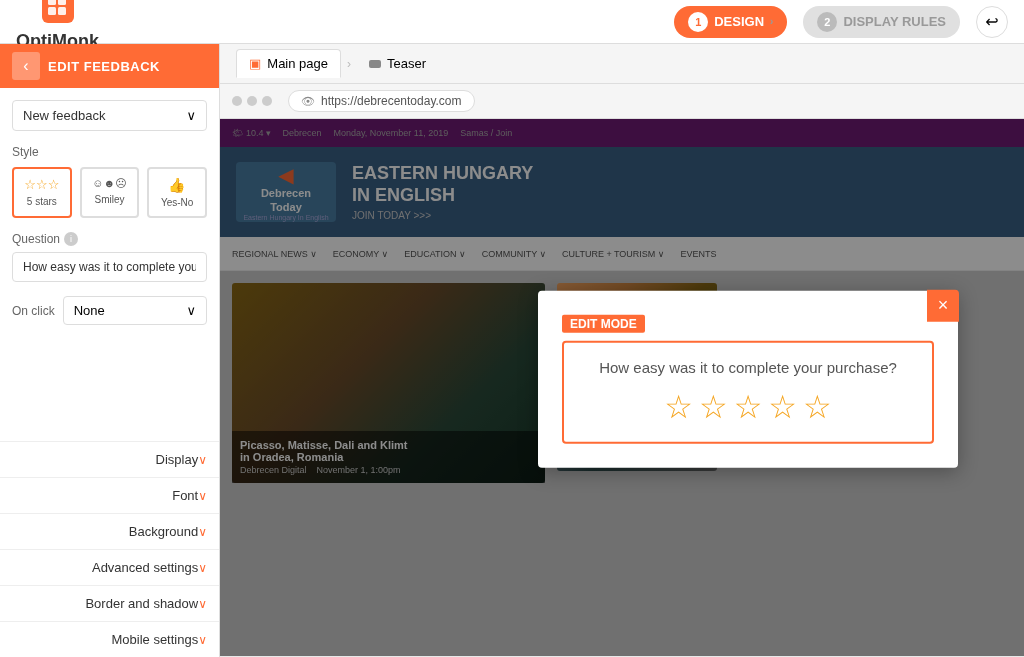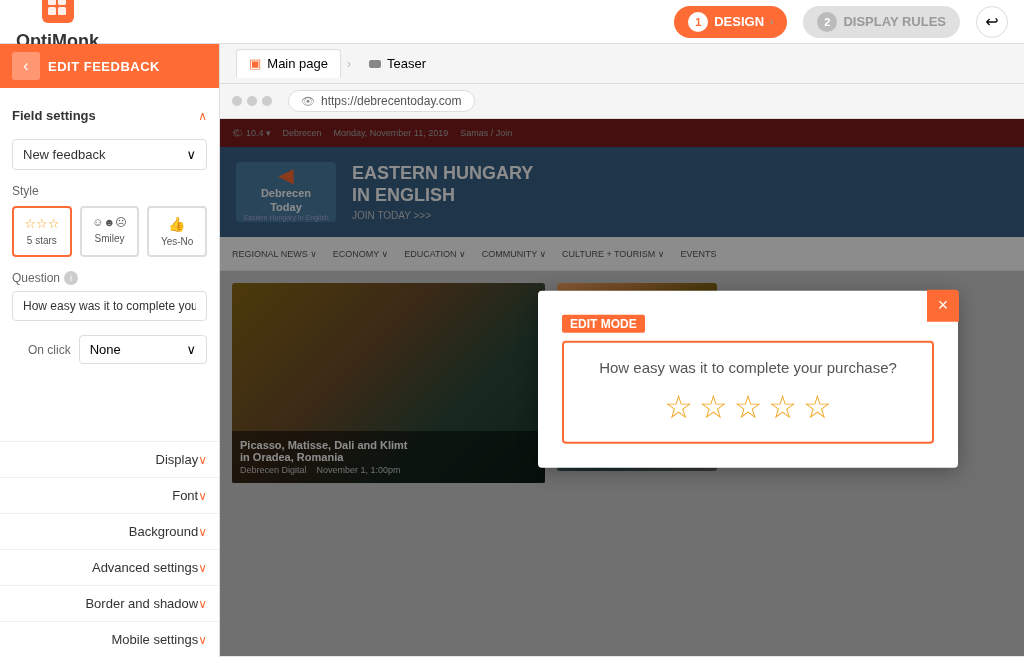--- a/index.html
+++ b/index.html
@@ -53,21 +53,21 @@
     .style-option-label { font-size: 10px; color: #555; }
 
     
     .question-row { display: flex; align-items: center; gap: 4px; margin-bottom: 6px; }
     .question-label { font-size: 12px; color: #666; }
     .info-icon { width: 14px; height: 14px; border-radius: 50%; background: #ccc; color: white; font-size: 9px; display: flex; align-items: center; justify-content: center; cursor: pointer; }
     .question-input { width: 100%; border: 1px solid #ddd; border-radius: 4px; padding: 7px 10px; font-size: 12px; color: #333; margin-bottom: 14px; }
 
     
     .on-click-row { display: flex; align-items: center; gap: 8px; margin-bottom: 8px; }
-    .on-click-label { font-size: 12px; color: #666; white-space: nowrap; margin-left: 16px; }
+    .on-click-label { font-size: 12px; color: #666; white-space: nowrap; }
     .on-click-dropdown { flex: 1; border: 1px solid #ddd; border-radius: 4px; padding: 6px 10px; display: flex; align-items: center; justify-content: space-between; cursor: pointer; background: white; }
 
     
     .collapsible-section { border-top: 1px solid #eee; padding: 10px 12px; display: flex; align-items: center; justify-content: flex-end; cursor: pointer; }
     .collapsible-label { font-size: 13px; color: #333; }
 
     
     .left-panel::-webkit-scrollbar { width: 4px; }
     .left-panel::-webkit-scrollbar-thumb { background: #ccc; border-radius: 2px; }
 
@@ -100,21 +100,21 @@
     .popup { position: absolute; top: 50%; left: 50%; transform: translate(-20%, -55%); background: white; border-radius: 4px; padding: 24px; z-index: 10; width: 420px; box-shadow: 0 4px 20px rgba(0,0,0,0.3); }
     .popup-close { position: absolute; top: -1px; right: -1px; width: 32px; height: 32px; background: #ff6b35; color: white; border: none; border-radius: 0 4px 0 0; cursor: pointer; font-size: 18px; display: flex; align-items: center; justify-content: center; }
     .edit-mode-badge { background: #ff6b35; color: white; font-size: 12px; font-weight: bold; padding: 2px 8px; border-radius: 2px; display: inline-block; margin-bottom: 8px; }
     .popup-question { border: 2px solid #ff6b35; border-radius: 4px; padding: 16px 12px; text-align: center; }
     .popup-question-text { font-size: 15px; color: #555; margin-bottom: 12px; }
     .star-rating { display: flex; justify-content: center; gap: 6px; }
     .star { font-size: 32px; color: #f5a623; }
 
     
     .website-bg { position: absolute; top: 0; left: 0; right: 0; bottom: 0; }
-    .website-nav { background: #7f1d1d; height: 28px; display: flex; align-items: center; padding: 0 12px; gap: 12px; }
+    .website-nav { background: #701a75; height: 28px; display: flex; align-items: center; padding: 0 12px; gap: 12px; }
     .website-nav-item { font-size: 9px; color: #aaa; }
     .website-header { background: #3a6186; height: 90px; display: flex; align-items: center; padding: 0 16px; gap: 16px; }
     .website-logo { background: #4a7fa5; width: 100px; height: 60px; border-radius: 4px; display: flex; flex-direction: column; align-items: center; justify-content: center; }
     .logo-arrow { color: #ff6b35; font-size: 20px; }
     .website-hero { flex: 1; }
     .website-hero-title { color: white; font-size: 18px; font-weight: bold; line-height: 1.2; }
     .website-hero-sub { color: #ccc; font-size: 10px; margin-top: 4px; }
     .website-menu { background: #fff; height: 34px; display: flex; align-items: center; padding: 0 12px; gap: 16px; border-bottom: 1px solid #eee; }
     .website-menu-item { font-size: 9px; color: #555; display: flex; align-items: center; gap: 2px; }
     .website-content { display: flex; padding: 12px; gap: 12px; }
@@ -161,24 +161,20 @@
 
 <div class="main-layout">
 
   <div class="left-panel">
     <div class="panel-header">
       <button class="panel-back-btn">‹</button>
       <span class="panel-title">EDIT FEEDBACK</span>
     </div>
     <div class="panel-content">
       
-      <div class="section-header">
-        <span class="section-label">Field settings</span>
-        <span class="chevron-up">∧</span>
-      </div>
 
       
       <div class="dropdown">
         <span class="dropdown-text">New feedback</span>
         <span>∨</span>
       </div>
 
       
       <div class="style-label">Style</div>
 

